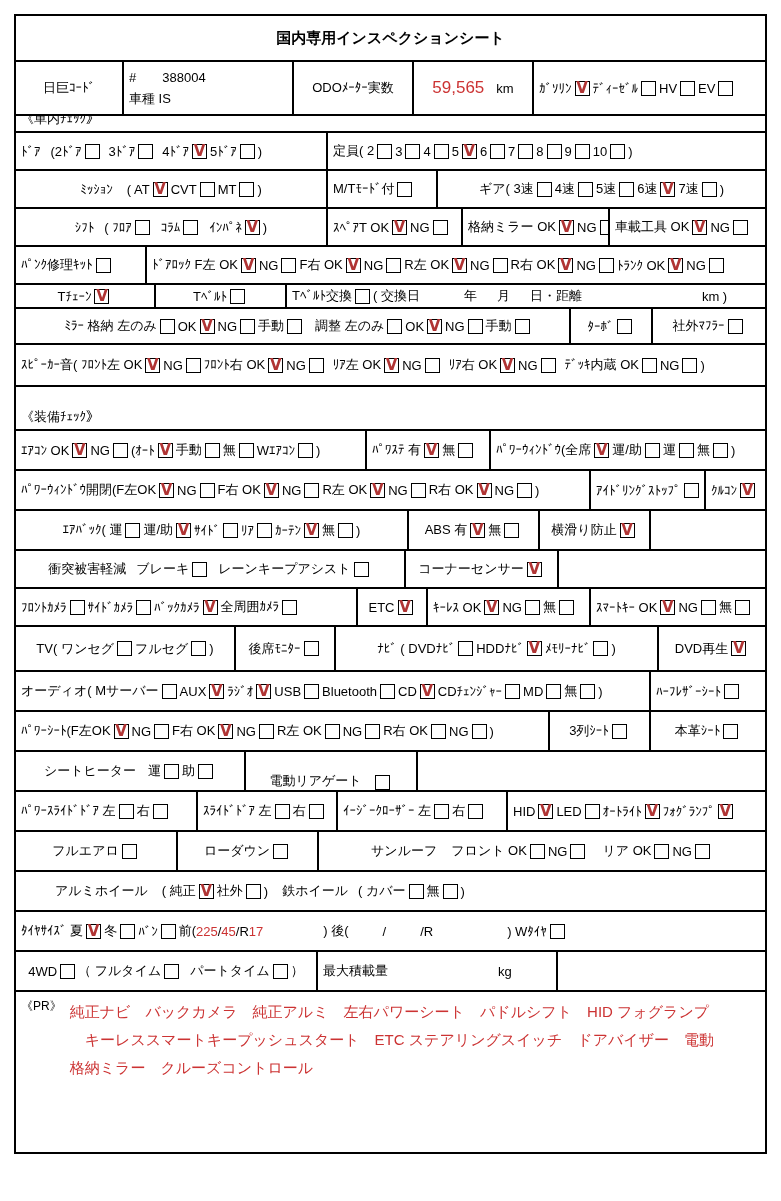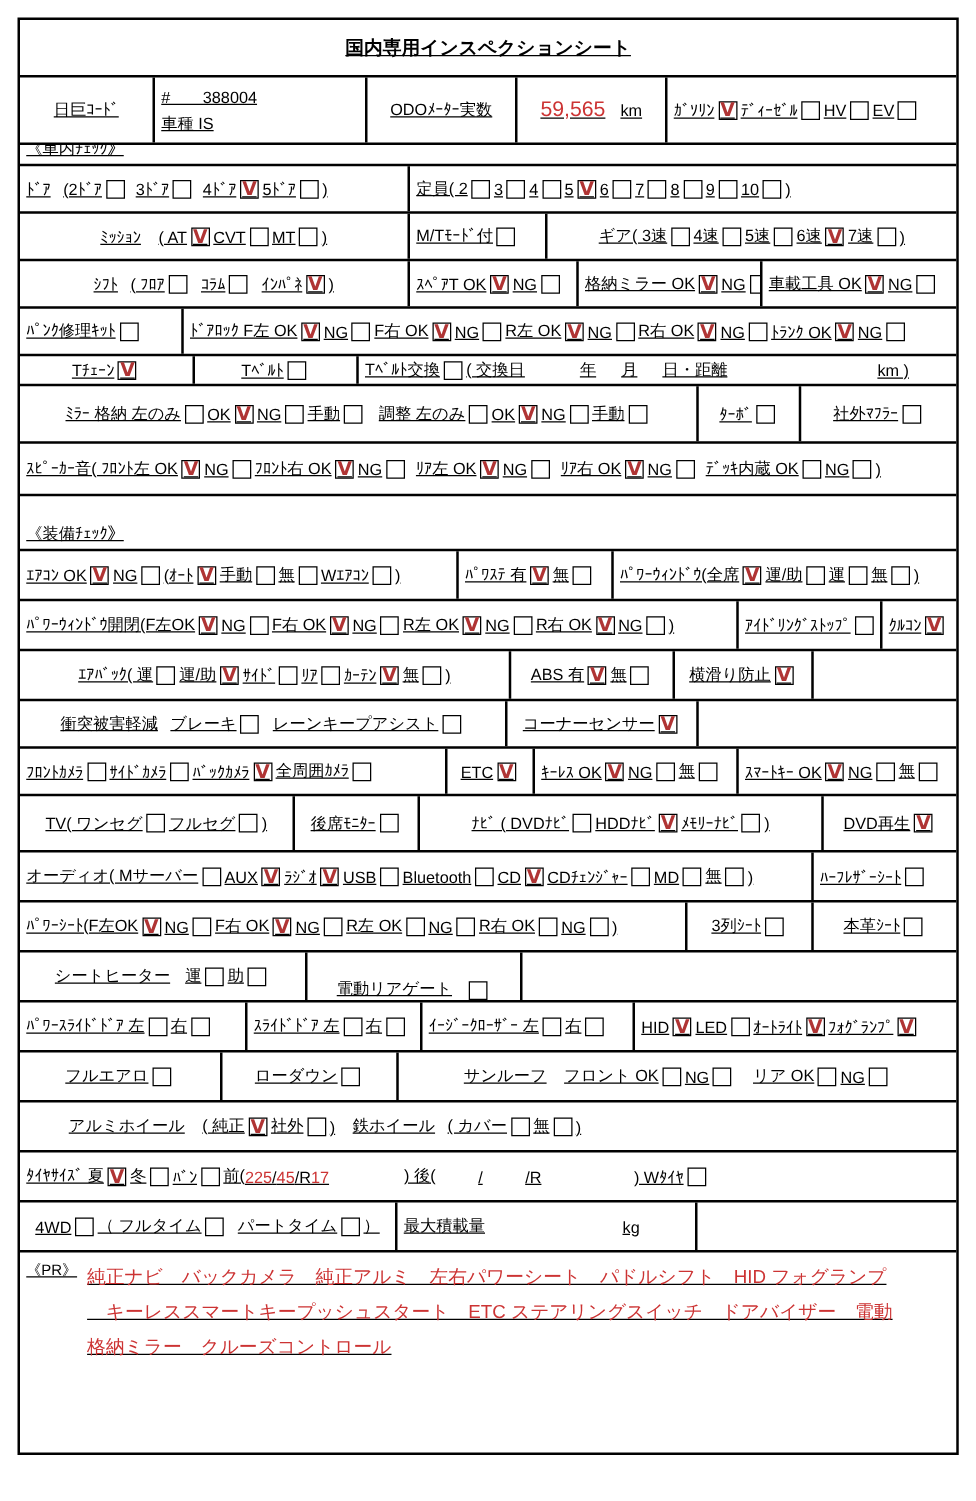--- a/index.html
+++ b/index.html
@@ -1,21 +1,21 @@
 <!DOCTYPE html>
 <html><head>
 <meta charset="utf-8">
 <style>
   html,body{margin:0;padding:0;background:#ffffff;}
   body{width:781px;height:1201px;position:relative;
        font-family:"Liberation Sans","DejaVu Sans",sans-serif;
        font-size:13px;color:#000;}
   #sheet{position:absolute;left:14px;top:14px;width:753px;
          border:2px solid #000;box-sizing:border-box;background:#fff;}
-  .row{display:flex;border-top:2px solid #000;box-sizing:border-box;align-items:stretch;text-decoration:underline;}
+  .row{display:flex;border-top:2px solid #000;box-sizing:border-box;align-items:stretch;}
   .row:first-child{border-top:none;}
   .cell{display:flex;align-items:center;padding:0 5px;box-sizing:border-box;
         border-left:2px solid #000;white-space:nowrap;overflow:hidden;min-width:0;}
   .cell:first-child{border-left:none;}
   .ac{justify-content:center;}
   .vb{align-items:flex-end;padding-bottom:3px;}
   .vt{align-items:flex-start;padding-top:6px;}
   .tx{flex:0 0 auto;}
   .bold{font-weight:bold;}
   .red{color:#cc3333;}
@@ -246,21 +246,21 @@
         <span class="sp" style="width: 44px;"></span>
         <span class="tx">年</span>
         <span class="sp" style="width: 20px;"></span>
         <span class="tx">月</span>
         <span class="sp" style="width: 20px;"></span>
         <span class="tx">日・距離</span>
         <span class="sp" style="width: 120px;"></span>
         <span class="tx">km )</span>
       </div>
     </div>
-    <div class="row" style="height: 46px;">
+    <div class="row" style="height: 36px; padding-left: 12px;">
       <div class="cell ac" style="flex: 0 0 541px;">
         <span class="tx">ﾐﾗｰ 格納 左のみ</span>
         <span class="cb"></span>
         <span class="tx">OK</span>
         <span class="cb on">
           <span class="v">V</span>
         </span>
         <span class="tx">NG</span>
         <span class="cb"></span>
         <span class="tx">手動</span>

